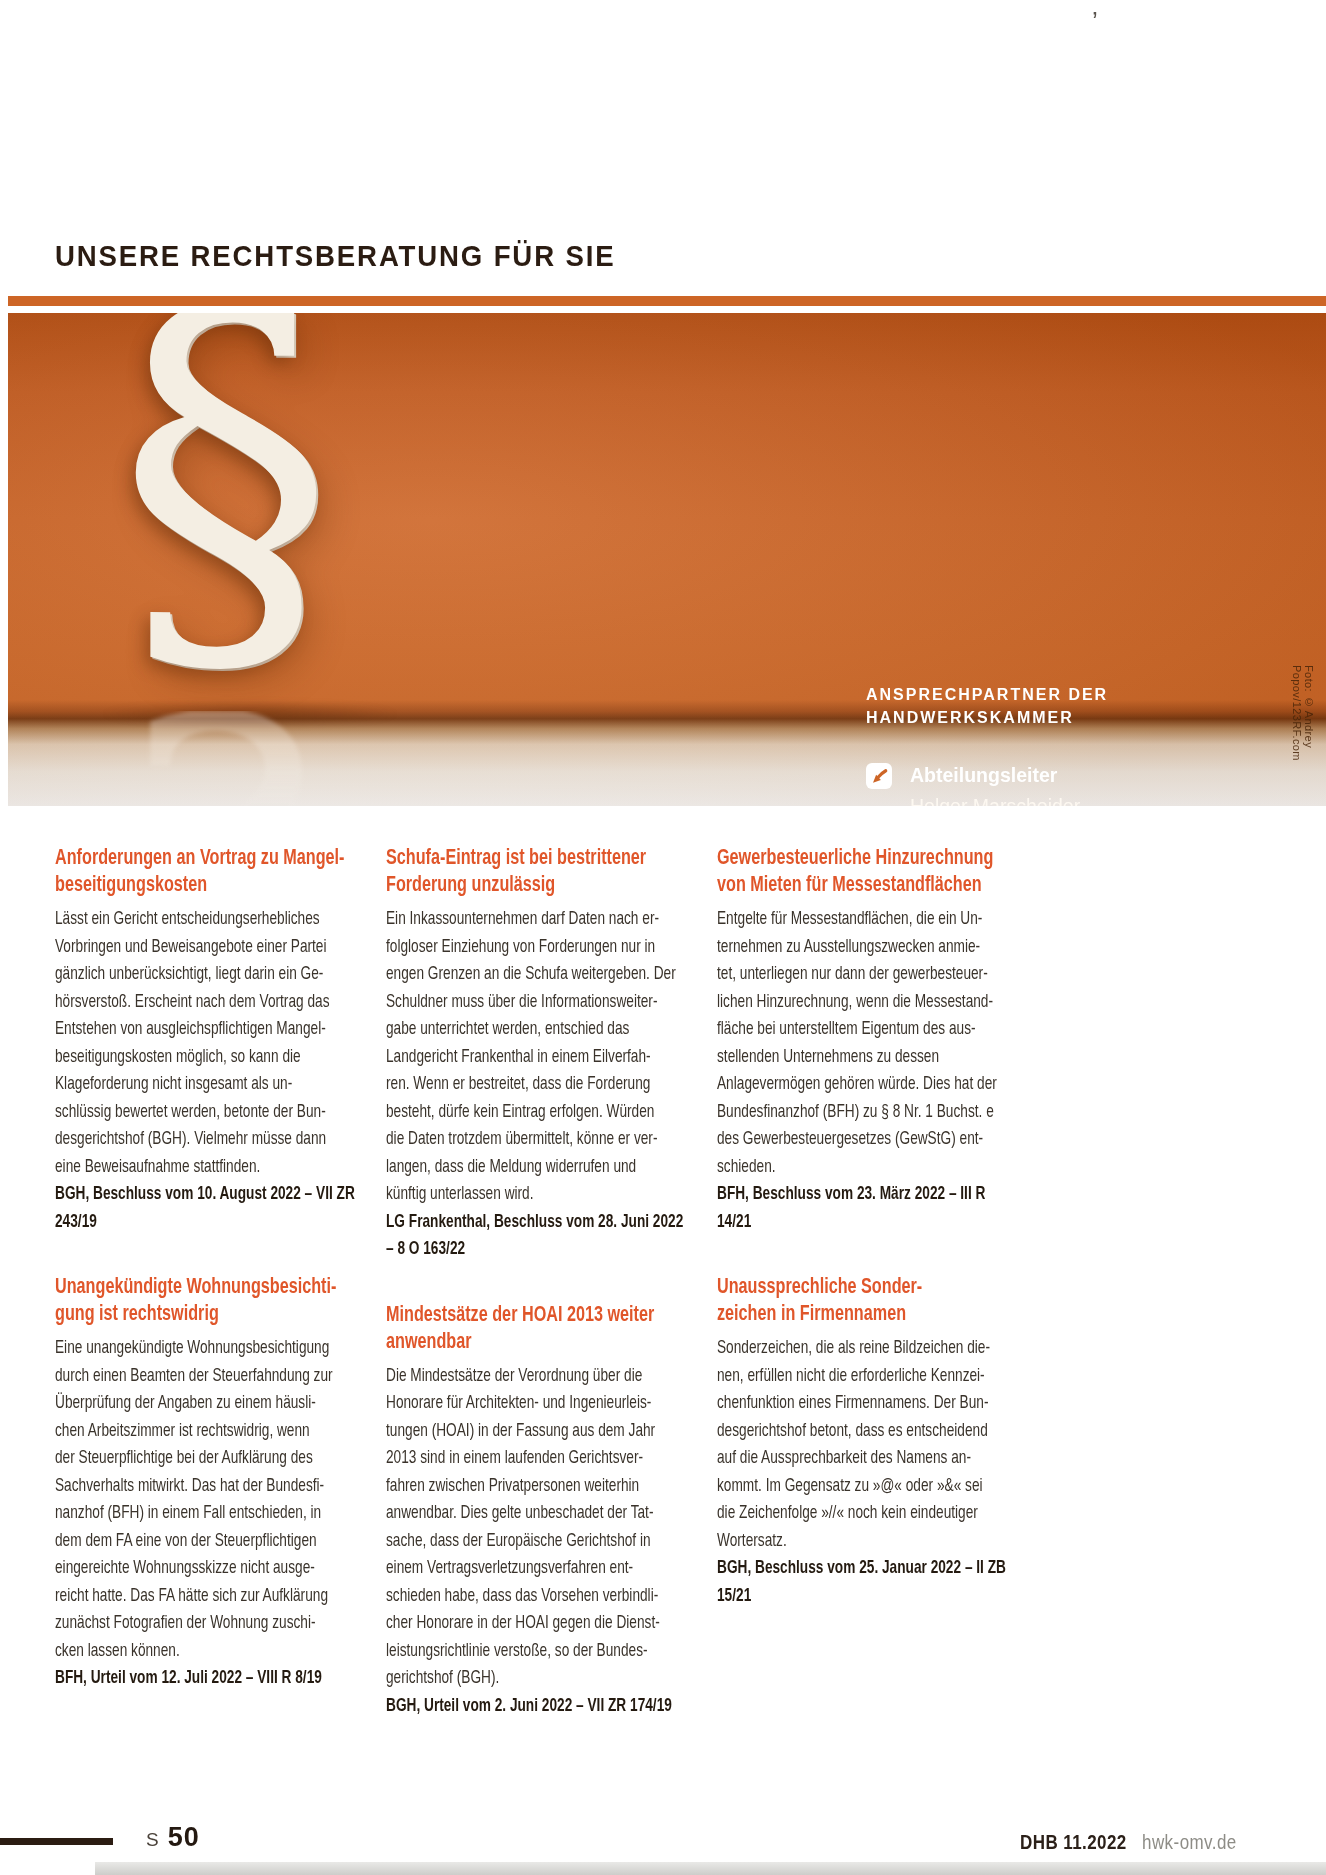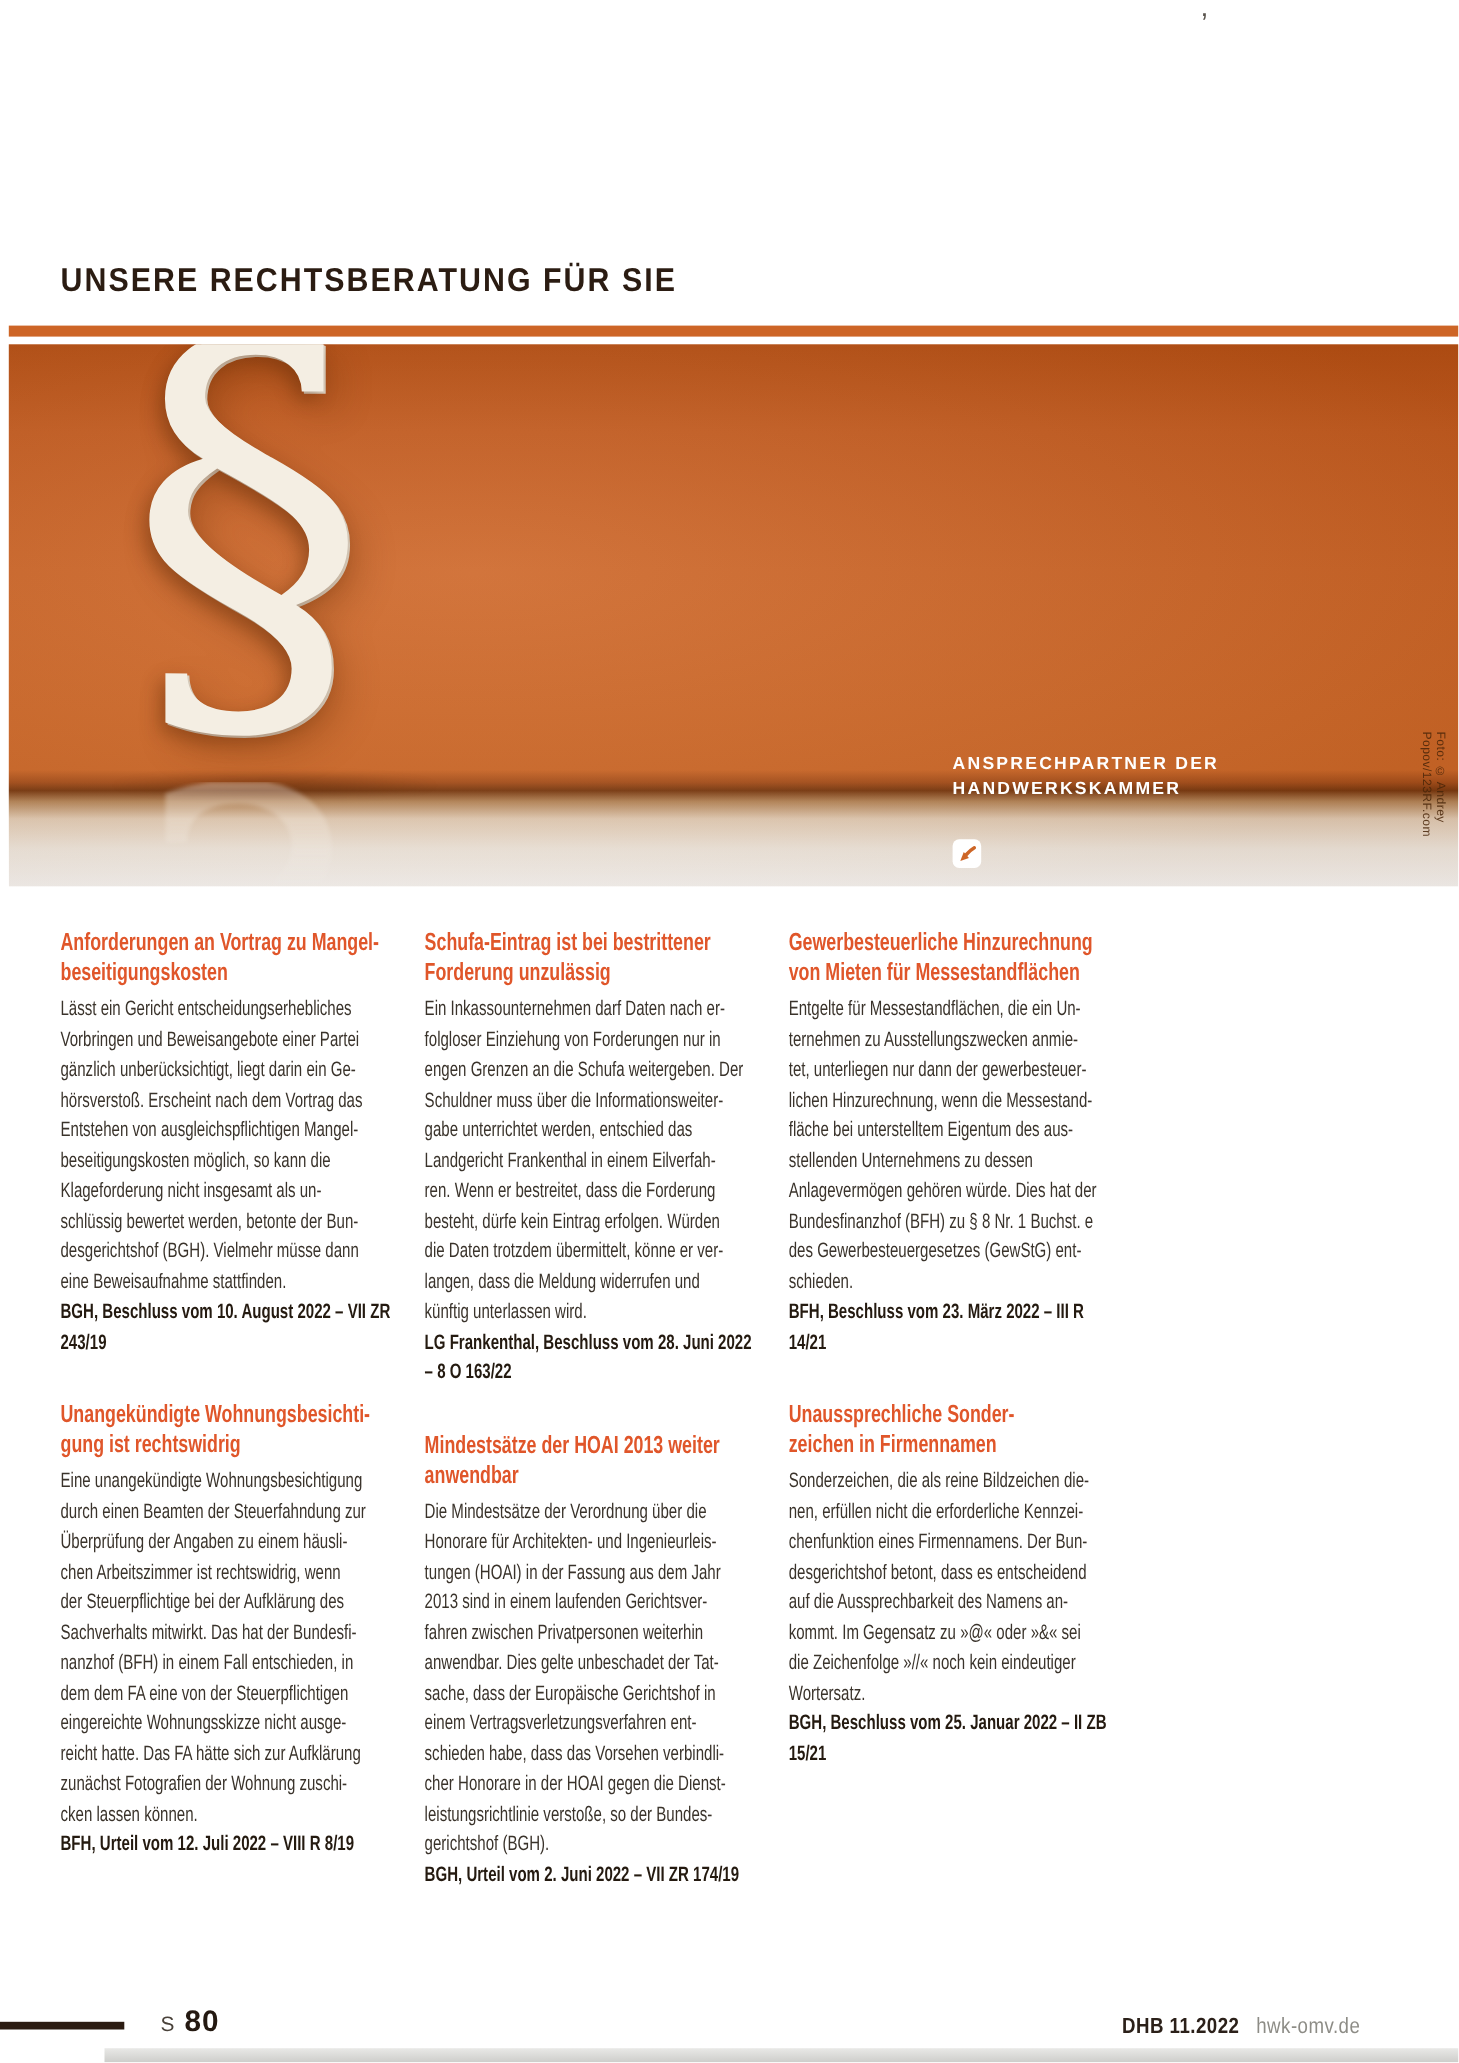--- a/index.html
+++ b/index.html
@@ -124,20 +124,25 @@
     <div class="contact-heading">ANSPRECHPARTNER DER
 HANDWERKSKAMMER</div>
 
     <div class="contact-icon">
       <svg width="18" height="18" viewBox="0 0 24 24" aria-hidden="true">
         <path d="M4 21 L14.5 17.2 L8.2 10.2 Z" fill="#cd6526"></path>
         <path d="M10.5 14 C 14.5 9.5, 16.5 7.5, 21 5" stroke="#cd6526" stroke-width="4.2" fill="none" stroke-linecap="round"></path>
       </svg>
     </div>
 
+    <div class="contact-person p1">
+      <p class="contact-role">Abteilungsleiter</p>
+      <p class="contact-line">Holger Marscheider</p>
+
+    </div>
 
     <div class="photo-credit">Foto: © Andrey Popov/123RF.com</div>
   </div>
 
   <div class="col col-1">
     <div class="article">
       <h3 class="article-heading">Anforderungen an Vortrag zu Mangel-
 beseitigungskosten</h3>
       <p class="article-body">Lässt ein Gericht entscheidungserhebliches
 Vorbringen und Beweisangebote einer Partei
@@ -237,21 +242,21 @@
 die Zeichenfolge »//« noch kein eindeutiger
 Wortersatz.</p>
       <p class="article-citation">BGH, Beschluss vom 25. Januar 2022 – II ZB
 15/21</p>
     </div>
   </div>
 
   <div class="footer-rule"></div>
   <div class="footer-page">
     <span class="s">S</span>
-    <span class="num">80</span>
+    <span class="num">50</span>
   </div>
   <div class="footer-right">
     <span class="footer-issue">DHB 11.2022</span>
     <span class="footer-site">hwk-omv.de</span>
   </div>
   <div class="page-edge"></div>
 
 </div>
 
 </body></html>

